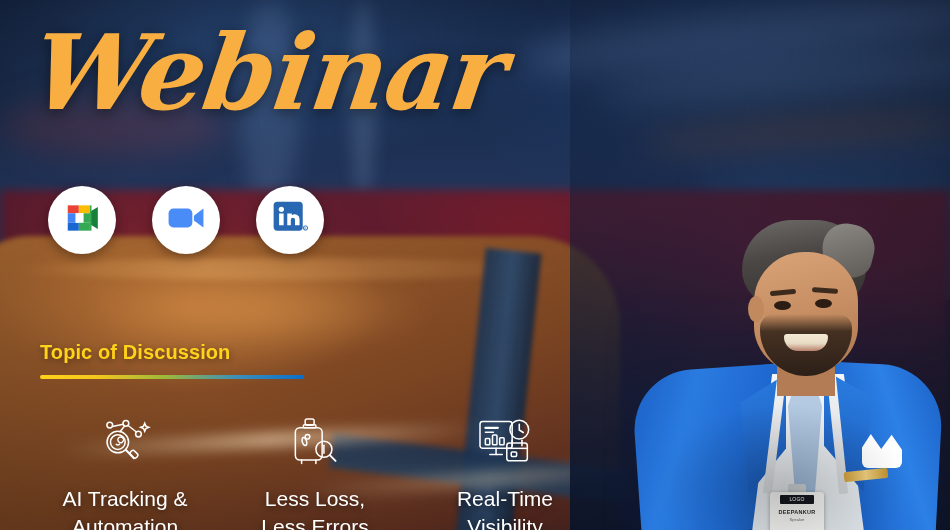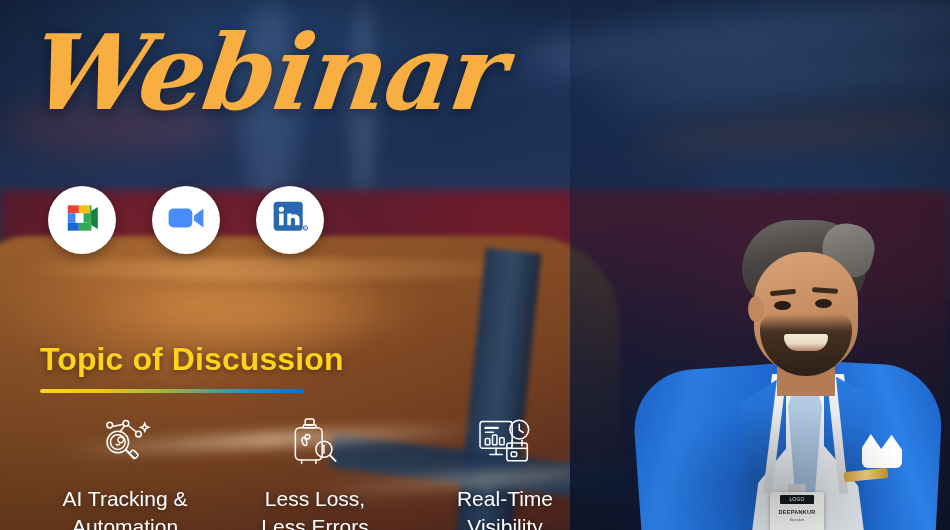--- a/index.html
+++ b/index.html
@@ -160,21 +160,21 @@
     background: #ffffff;
     display: flex;
     align-items: center;
     justify-content: center;
     box-shadow: 0 3px 12px rgba(0,0,0,.35);
   }
 
   
   .topic-wrap { position: absolute; left: 40px; top: 341px; }
   .topic-title {
-    font-size: 32px;
+    font-size: 20px;
     font-weight: 700;
     color: #FFD31A;
     letter-spacing: .1px;
     text-shadow: 0 2px 6px rgba(0,0,0,.4);
   }
   .topic-rule {
     margin-top: 11px;
     width: 264px; height: 4px;
     border-radius: 2px;
     background: linear-gradient(90deg, #FFD21A 0%, #F3C71C 22%, #9BB83C 48%, #3E8FB8 74%, #0A6FCB 100%);

